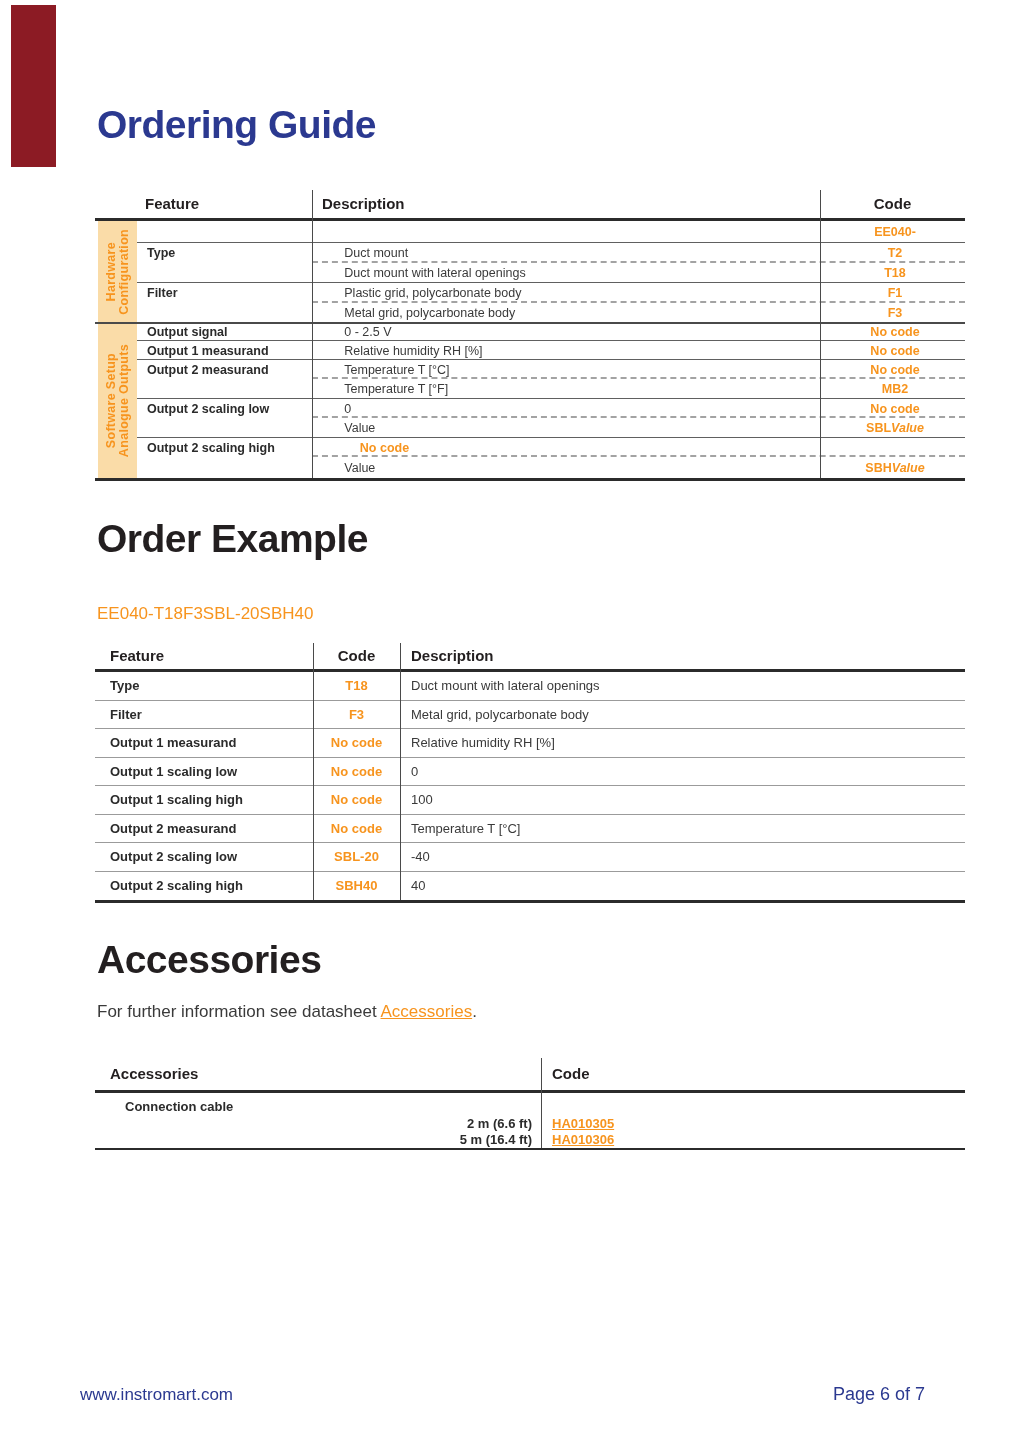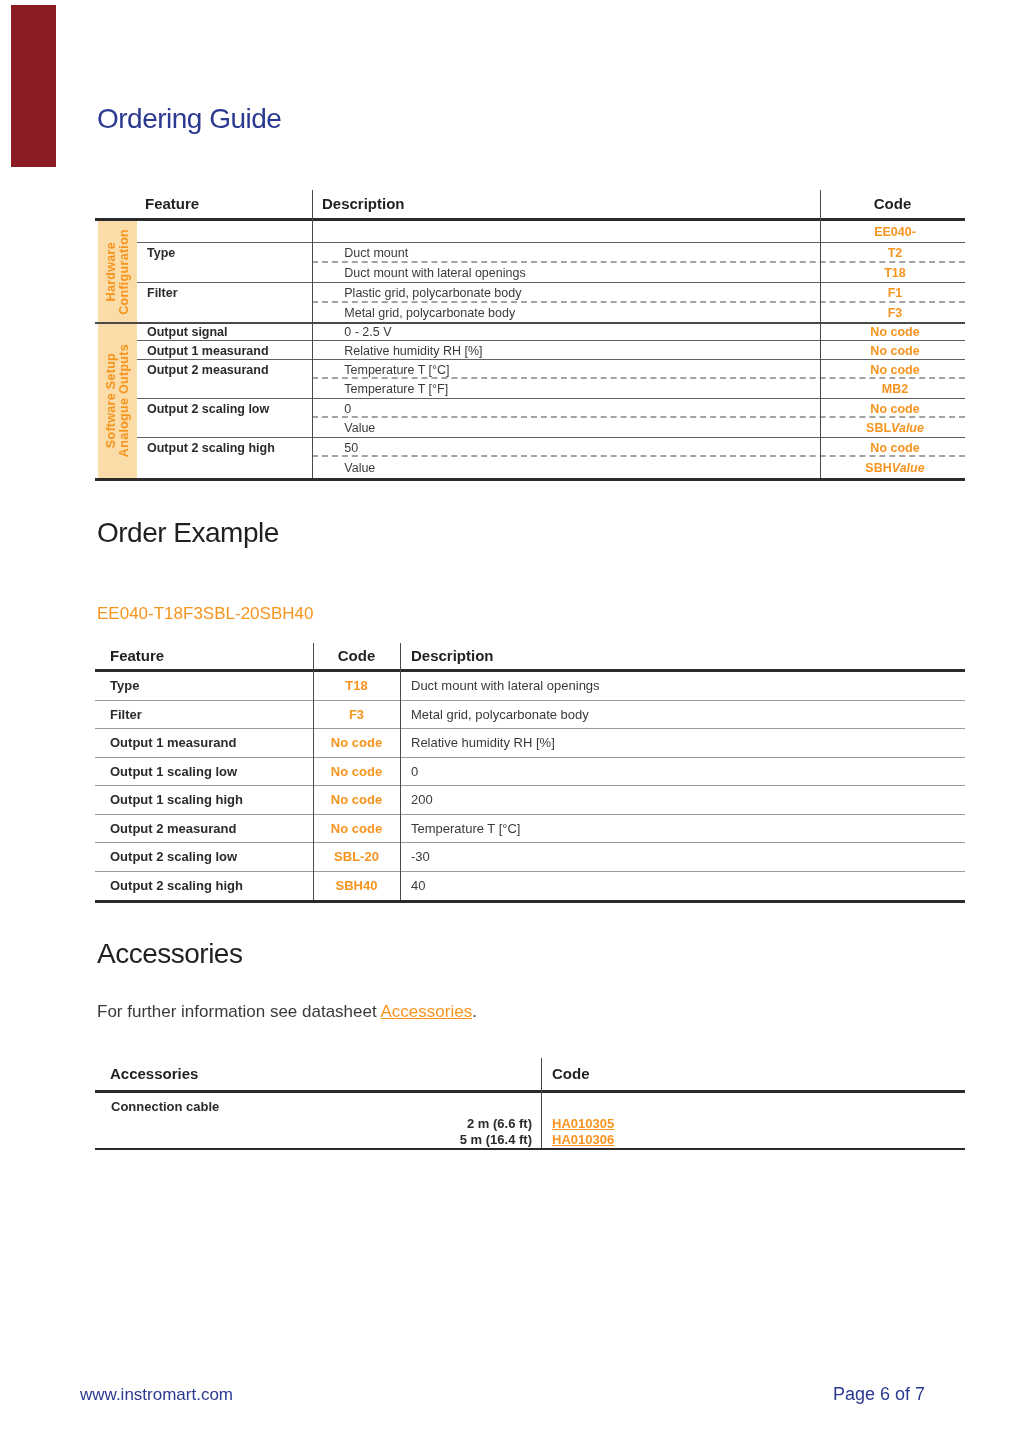--- a/index.html
+++ b/index.html
@@ -5,21 +5,21 @@
   html,body{margin:0;padding:0;background:#e8e8e8;}
   .page{
     position:relative; width:1024px; height:1447px; margin:0 auto;
     background:#ffffff; overflow:hidden;
     font-family:"Liberation Sans", sans-serif; color:#3a3a3a;
   }
   
   .brand-bar{position:absolute; left:11px; top:5px; width:45px; height:162px; background:#8C1B24;}
 
   
-  .h1{position:absolute; left:97px; font-size:28px; font-weight:normal; letter-spacing:-0.5px; white-space:nowrap;}
+  .h1{position:absolute; left:97px; font-size:39px; font-weight:bold; letter-spacing:-0.5px; white-space:nowrap;}
   .h1.navy{color:#2B3990; top:103px;}
   .h1.dark1{color:#231F20; top:517px;}
   .h1.dark2{color:#231F20; top:938px;}
   .example-code{position:absolute; left:97px; top:604px; font-size:17px; font-weight:normal; color:#F7941E;}
 
   
   .t1{position:absolute; left:95px; top:190px; width:870px; border-bottom:3px solid #2b2b2b;}
   .t1-header{position:relative; height:28px; border-bottom:3px solid #2b2b2b; font-size:15px; font-weight:bold; color:#231F20;}
   .t1-header .hf{position:absolute; left:50px; line-height:28px;}
   .t1-header .hd{position:absolute; left:227px; line-height:28px;}
@@ -56,21 +56,21 @@
 
   
   .note{position:absolute; left:97px; top:1002px; font-size:17px; color:#3a3a3a;}
   .note a{color:#F7941E; text-decoration:underline; cursor:pointer;}
   .t3{position:absolute; left:95px; top:1058px; width:870px; border-bottom:2px solid #2b2b2b;}
   .t3-header{position:relative; height:32px; border-bottom:3px solid #2b2b2b; font-size:15px; font-weight:bold; color:#231F20;}
   .t3-header .ha{position:absolute; left:15px; line-height:32px;}
   .t3-header .hc{position:absolute; left:457px; line-height:32px;}
   .t3 .v1{left:446px; top:-35px;}
   .t3-body{position:relative; height:55px;}
-  .acc-name{position:absolute; left:16px; top:6px; font-size:13px; font-weight:bold; color:#2b2b2b;}
+  .acc-name{position:absolute; left:30px; top:6px; font-size:13px; font-weight:bold; color:#2b2b2b;}
   .acc-sizes{position:absolute; left:15px; top:23px; width:422px; text-align:right; font-size:13px; font-weight:bold; color:#2b2b2b; line-height:15.5px;}
   .acc-codes{position:absolute; left:457px; top:23px; font-size:13px; font-weight:bold; color:#F7941E; line-height:15.5px;text-decoration:underline;}
 
   
   .footer-left{position:absolute; left:80px; top:1385px; font-size:17px; color:#2B3990;}
   .footer-right{position:absolute; right:99px; top:1384px; font-size:18px; color:#2B3990;}
 </style>
 </head>
 <body>
 
@@ -150,21 +150,20 @@
         <div class="og-desc">0</div>
         <div class="og-code">No code</div>
       </div>
       <div class="og-row h20 sep-solid">
         <div class="og-feat"></div>
         <div class="og-desc">Value</div>
         <div class="og-code"><span>SBL</span><span class="it">Value</span></div>
       </div>
       <div class="og-row h19 sep-dashed">
         <div class="og-feat">Output 2 scaling high</div>
-        <div class="og-desc">50</div>
         <div class="og-code">No code</div>
       </div>
       <div class="og-row h21">
         <div class="og-feat"></div>
         <div class="og-desc">Value</div>
         <div class="og-code"><span>SBH</span><span class="it">Value</span></div>
       </div>
     </div>
   </div>
 
@@ -196,31 +195,31 @@
         <div class="oe-desc">Relative humidity RH [%]</div>
       </div>
       <div class="oe-row">
         <div class="oe-feat">Output 1 scaling low</div>
         <div class="oe-code">No code</div>
         <div class="oe-desc">0</div>
       </div>
       <div class="oe-row">
         <div class="oe-feat">Output 1 scaling high</div>
         <div class="oe-code">No code</div>
-        <div class="oe-desc">200</div>
+        <div class="oe-desc">100</div>
       </div>
       <div class="oe-row">
         <div class="oe-feat">Output 2 measurand</div>
         <div class="oe-code">No code</div>
         <div class="oe-desc">Temperature T [°C]</div>
       </div>
       <div class="oe-row">
         <div class="oe-feat">Output 2 scaling low</div>
         <div class="oe-code">SBL-20</div>
-        <div class="oe-desc">-30</div>
+        <div class="oe-desc">-40</div>
       </div>
       <div class="oe-row last">
         <div class="oe-feat">Output 2 scaling high</div>
         <div class="oe-code">SBH40</div>
         <div class="oe-desc">40</div>
       </div>
     </div>
   </div>
 
   <div class="h1 dark2">Accessories</div>

